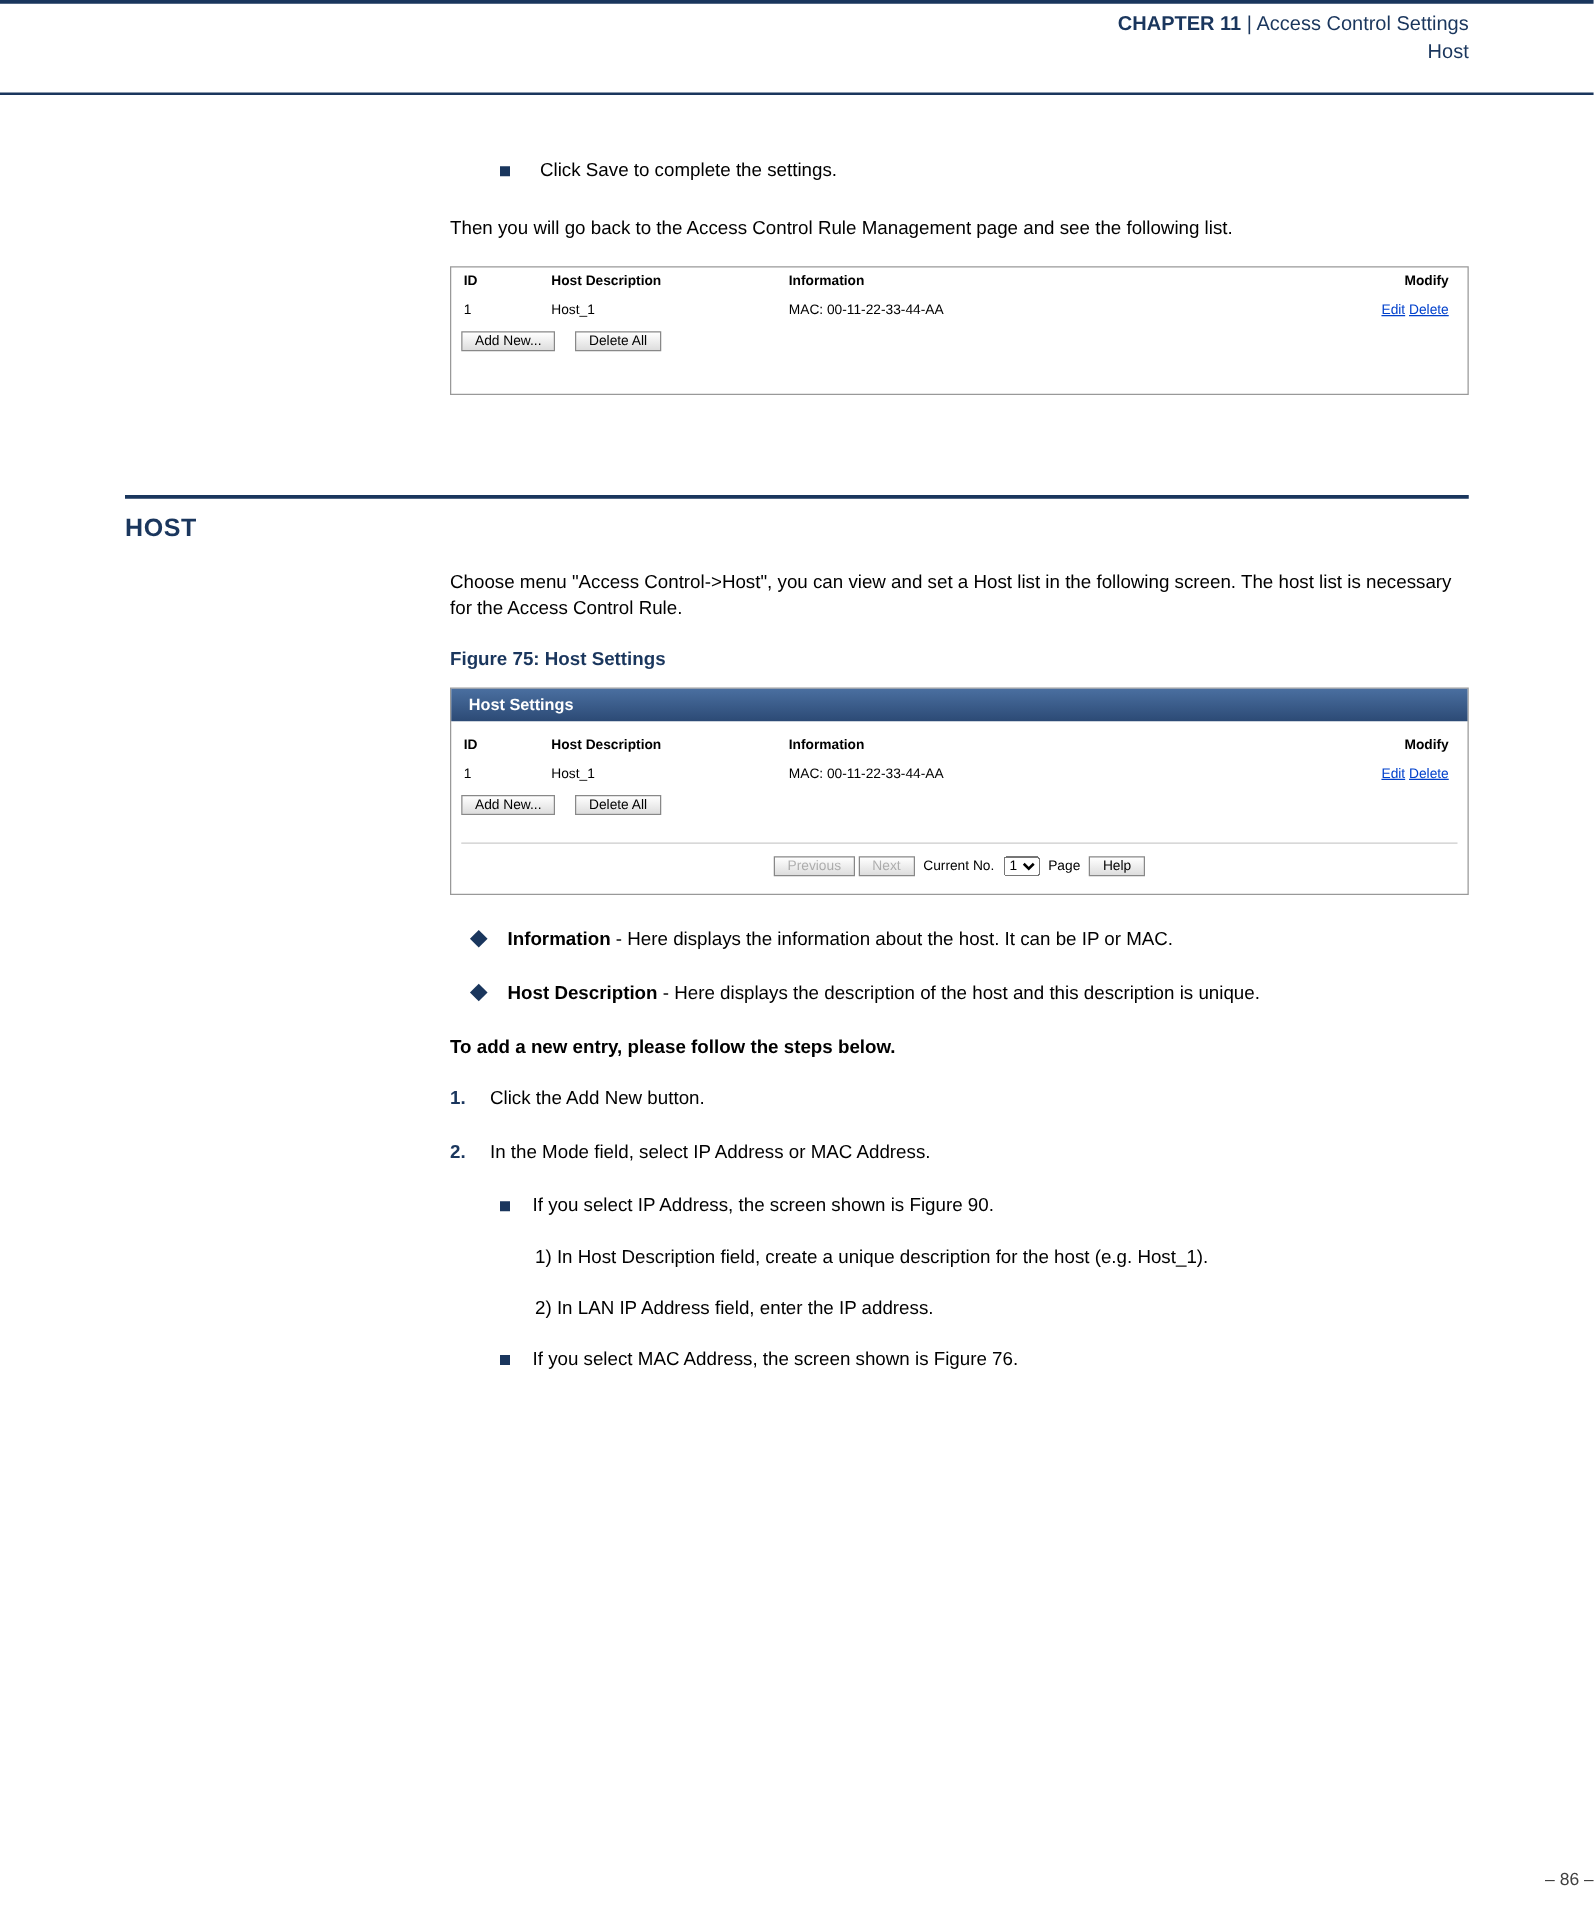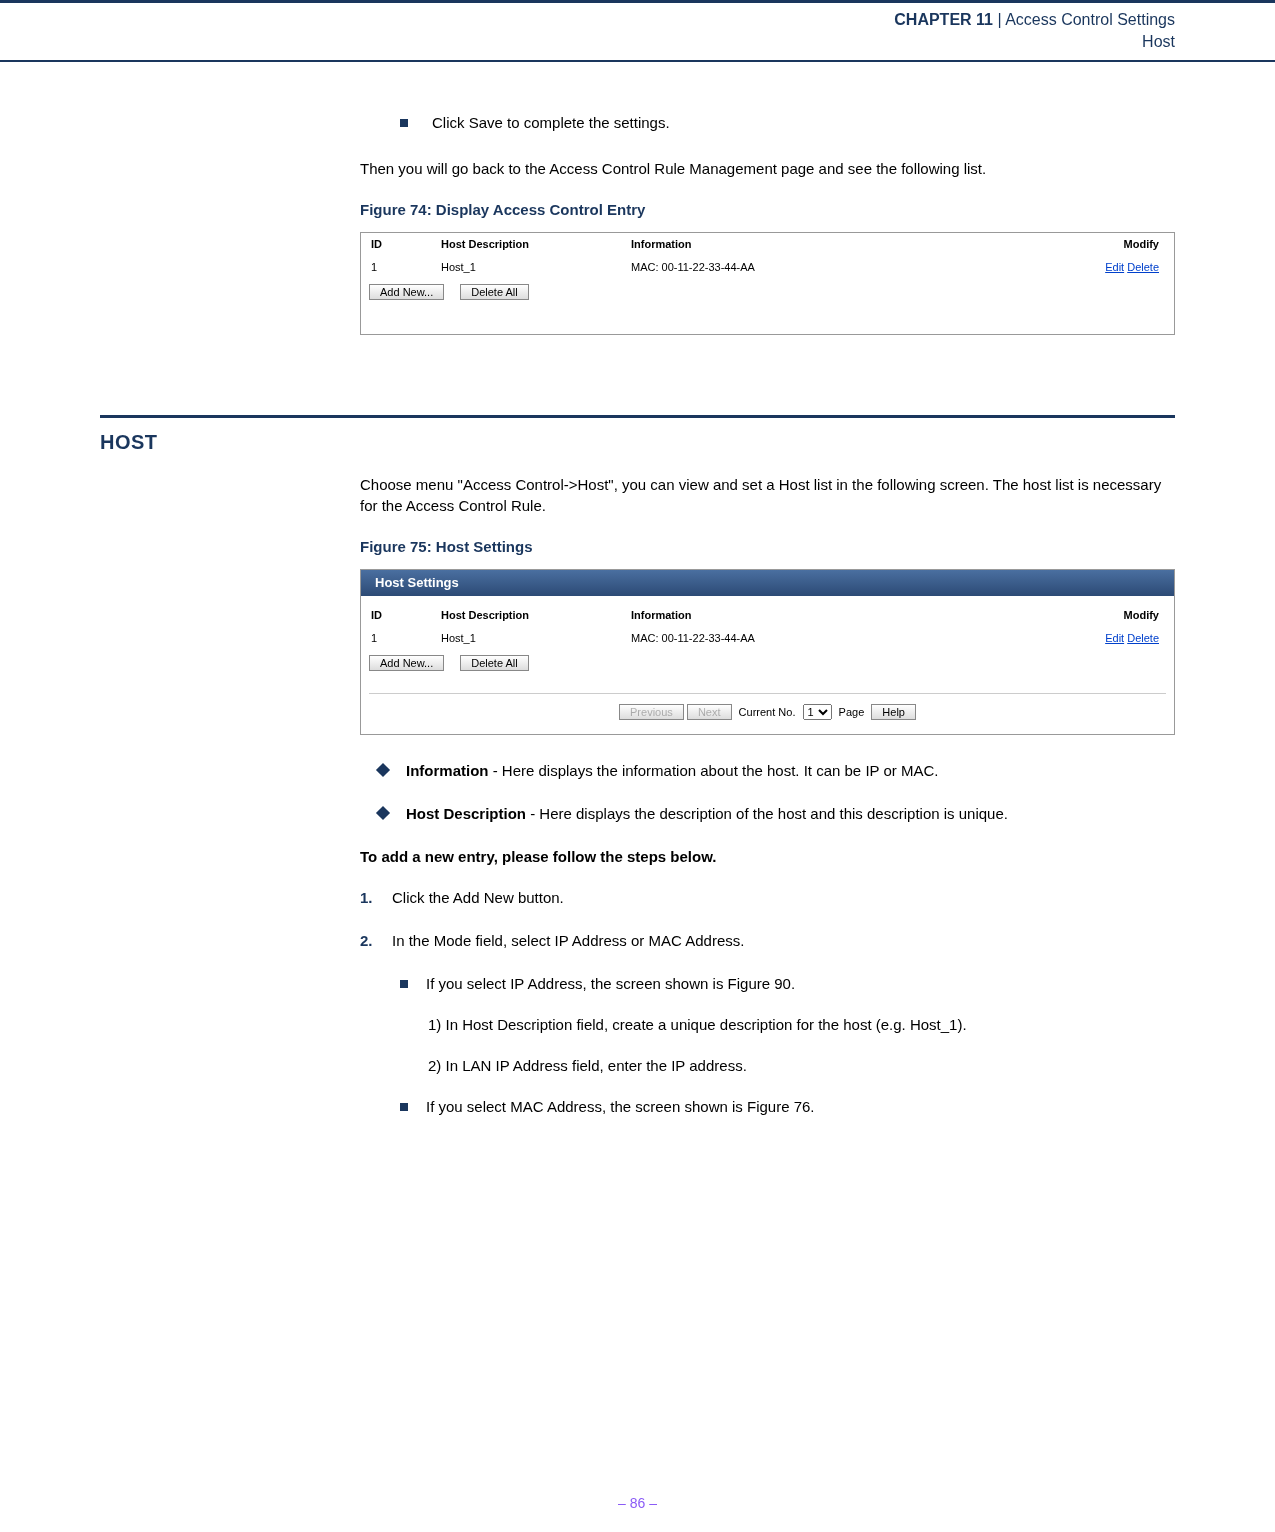--- a/index.html
+++ b/index.html
@@ -14,21 +14,21 @@
   .page {
     width: 1275px;
     min-height: 1532px;
     margin: 0 auto;
     position: relative;
     box-sizing: border-box;
   }
   .header-band {
     border-top: 3px solid #1a365d;
     border-bottom: 2px solid #1a365d;
-    padding: 6px 100px 6px 0;
+    padding: 6px 100px 20px 0;
     text-align: right;
     color: #1a365d;
     font-size: 16px;
   }
   .header-band .chapter {
     font-weight: bold;
   }
   .header-band .sub {
     font-size: 16px;
   }
@@ -158,23 +158,23 @@
     margin-bottom:20px;
   }
   .sub-sub {
     margin-left:68px;
     margin-bottom:20px;
   }
   .footer {
     position:absolute;
     bottom:18px;
     width:100%;
-    text-align:center;
+    text-align:right;
     font-size:14px;
-    color:#8b5cf6;
+    color:#404040;
   }
   .bold { font-weight:bold; }
   select.tinysel { font-size:11px; padding:0; }
 </style>
 </head>
 <body>
 
 <div class="page">
 
   <div class="header-band">
@@ -185,21 +185,20 @@
   <div class="content">
 
     <div class="indent-col">
       <div class="bullet-line">
         <div class="square-bullet"></div>
         <div>Click Save to complete the settings.</div>
       </div>
 
       <div class="para">Then you will go back to the Access Control Rule Management page and see the following list.</div>
 
-      <div class="fig-caption">Figure 74:  Display Access Control Entry</div>
 
       <div class="screenshot74">
         <table class="tbl">
           <tbody>
               <tr>
             <th style="width:50px">ID</th>
             <th style="width:170px">Host Description</th>
             <th>Information</th>
             <th class="modify-col" style="width:80px">Modify</th>
           </tr>

